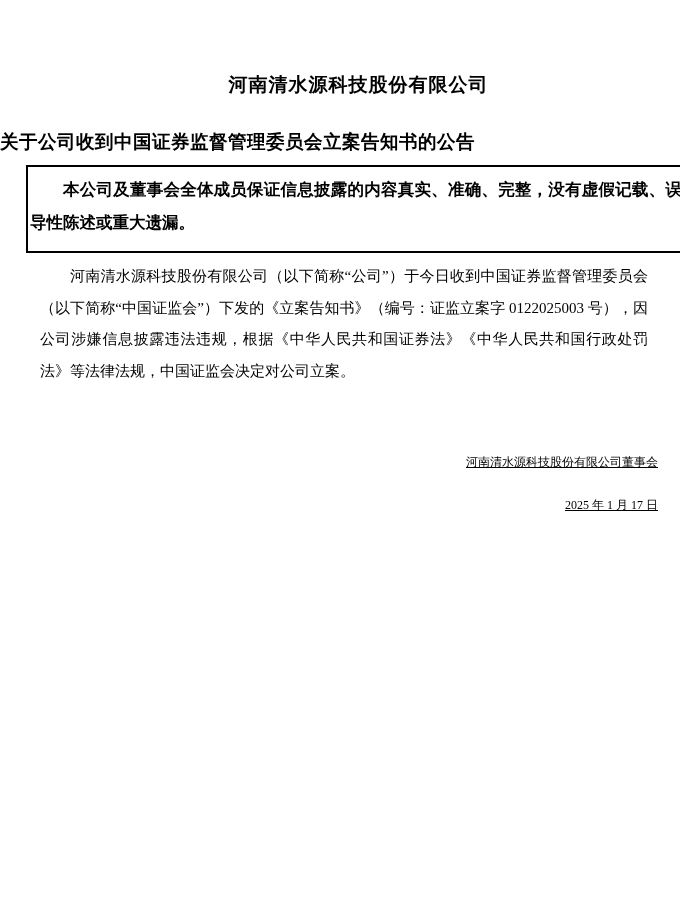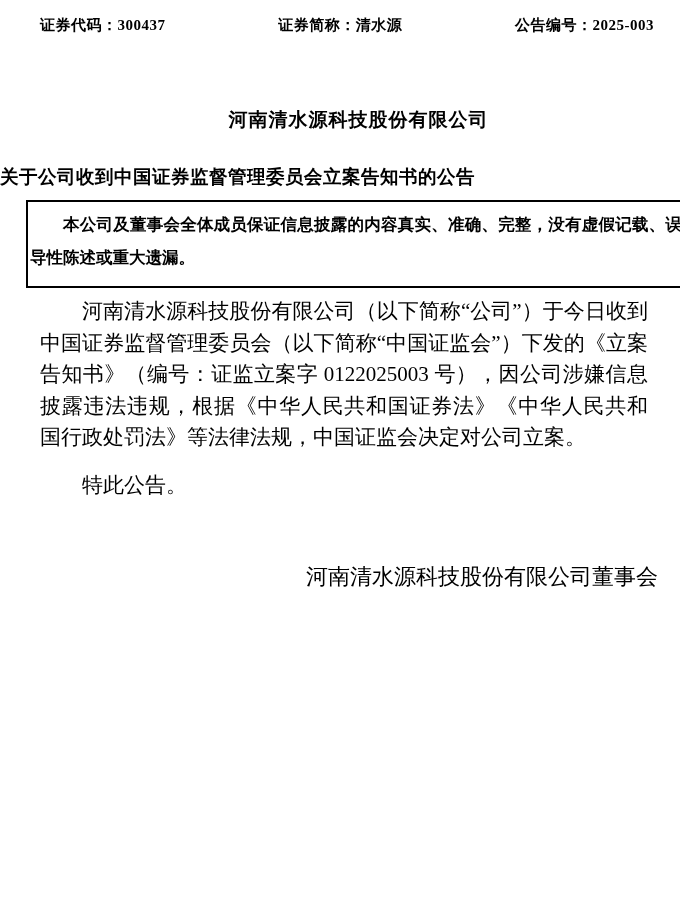--- a/index.html
+++ b/index.html
@@ -56,71 +56,67 @@
     margin: 0;
     font-size: 16.5px;
     line-height: 33px;
     font-weight: bold;
     text-indent: 2em;
     text-align: justify;
   }
   .body-para {
     margin: 4px 12px 0 0;
     padding: 0 20px 0 40px;
-    font-size: 21px;
+    font-size: 15px;
     line-height: 31.5px;
     text-align: justify;
     text-indent: 2em;
   }
   .body-para.first {
     margin-top: 8px;
   }
   .body-para.closing {
     margin-top: 16px;
     text-align: left;
   }
   .signature-block {
     width: fit-content;
     margin: 64px 22px 0 auto;
     text-align: right;
-    font-size: 22px;
+    font-size: 12px;
+    text-decoration: underline;
   }
   .signature-company {
     margin: 0;
     line-height: 23px;
     white-space: nowrap;
   }
   .signature-date {
     margin: 20px 0 0 0;
     line-height: 23px;
     white-space: nowrap;
   }
 </style>
 </head>
 <body>
 
 <div class="page">
 
-  <div class="doc-header">
-    <span>证券代码：300437</span>
-    <span>证券简称：清水源</span>
-    <span>公告编号：2025-003</span>
-  </div>
 
   <h1 class="doc-title">河南清水源科技股份有限公司</h1>
 
   <h2 class="doc-subtitle">关于公司收到中国证券监督管理委员会立案告知书的公告</h2>
 
   <div class="declaration-box">
     <p>本公司及董事会全体成员保证信息披露的内容真实、准确、完整，没有虚假记载、误导性陈述或重大遗漏。</p>
   </div>
 
   <p class="body-para first">河南清水源科技股份有限公司（以下简称“公司”）于今日收到中国证券监督管理委员会（以下简称“中国证监会”）下发的《立案告知书》（编号：证监立案字 0122025003 号），因公司涉嫌信息披露违法违规，根据《中华人民共和国证券法》《中华人民共和国行政处罚法》等法律法规，中国证监会决定对公司立案。</p>
 
 
 
-  <p class="body-para closing">特此公告。</p>
 
   <div class="signature-block">
     <p class="signature-company">河南清水源科技股份有限公司董事会</p>
+    <p class="signature-date">2025 年 1 月 17 日</p>
   </div>
 
 </div>
 
 </body></html>

